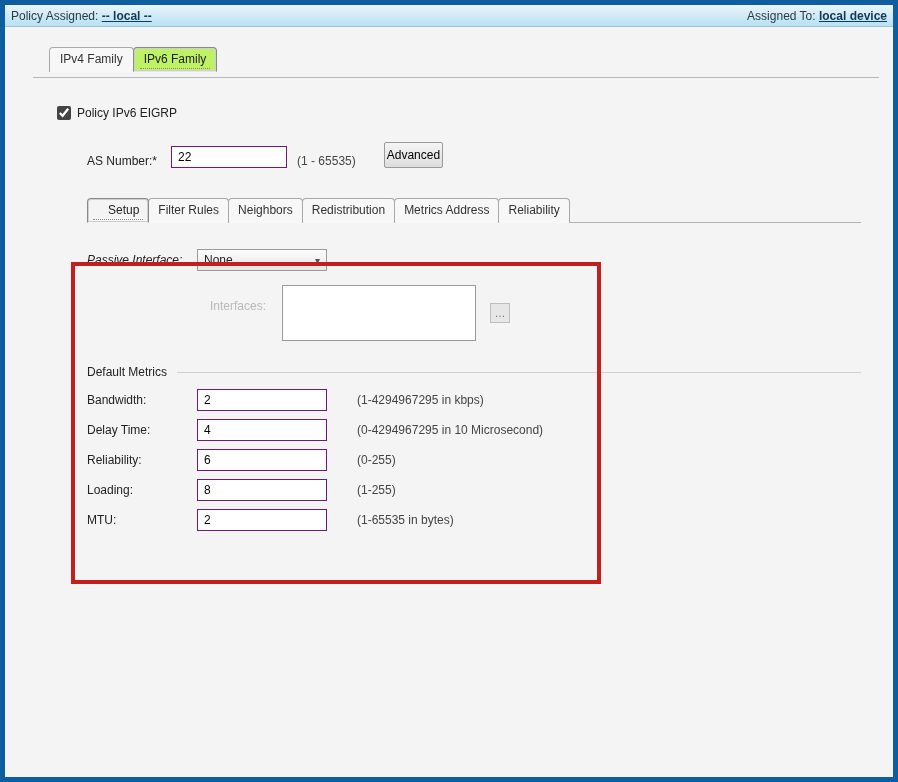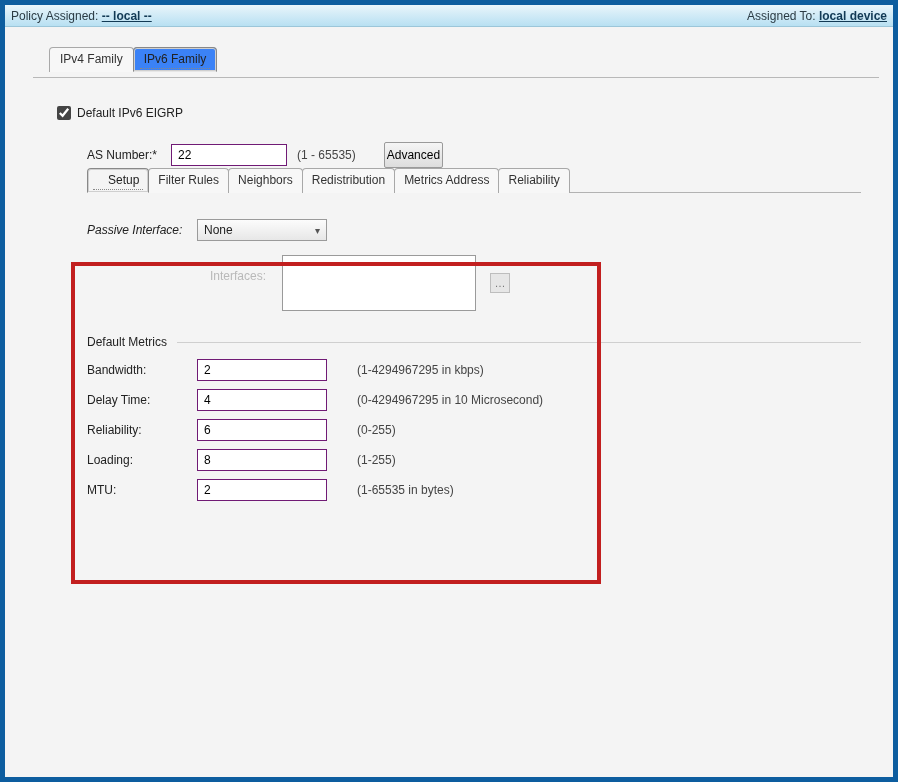--- a/index.html
+++ b/index.html
@@ -52,21 +52,21 @@
     background:#f2f2f2;
     padding:3px 10px 4px 10px;
     border-radius:4px 4px 0 0;
     margin-right:-1px;
     font-size:12px;
     cursor:pointer;
     line-height:16px;
   }
   .tab.inactive { background:#f7f7f7; color:#333; }
   .tab.active {
-    background:#3b82f6;
+    background:#bef264;
     border:1px solid #888;
     border-bottom:1px solid #e6e6e6;
     box-shadow: inset 0 0 0 1px #cfcfcf;
     position:relative; top:0;
   }
   .tab.active::after{
     content:""; position:absolute; left:6px; right:6px; bottom:2px;
     border-top:1px dotted #888;
   }
   .panel {
@@ -78,21 +78,21 @@
   }
 
   
   .enable-row { display:flex; align-items:center; margin:8px 0 22px 0;}
   .enable-row input[type="checkbox"]{
     width:14px;height:14px;margin:0 6px 0 0;
     accent-color:#444;
   }
 
   
-  .as-row { display:flex; align-items:center; gap:10px; margin-left:30px; }
+  .as-row { display:flex; align-items:flex-end; gap:10px; margin-left:30px; margin-bottom:30px;}
   .as-row label{ margin-right:4px; }
   input.text {
     height:22px; border:1px solid #701a75; background:#fff;
     padding:0 6px; font-size:12px; font-family:inherit;
   }
   .as-input{ width:116px; }
   .hint { color:#444; }
   button.adv {
     height:26px; padding:0 2px;
     border:1px solid #9a9a9a;
@@ -181,21 +181,21 @@
 
     <div class="family-tabs">
       <div class="tab inactive">IPv4 Family</div>
       <div class="tab active">IPv6 Family</div>
     </div>
 
     <div class="panel">
 
       <div class="enable-row">
         <input type="checkbox" checked="" style="">
-        <span>Default IPv6 EIGRP</span>
+        <span>Policy IPv6 EIGRP</span>
       </div>
 
       <div class="as-row">
         <label>AS Number:*</label>
         <input class="text as-input" value="22" style="">
         <span class="hint">(1 - 65535)</span>
         <button class="adv">Advanced</button>
       </div>
 
       <div class="sub-area">

